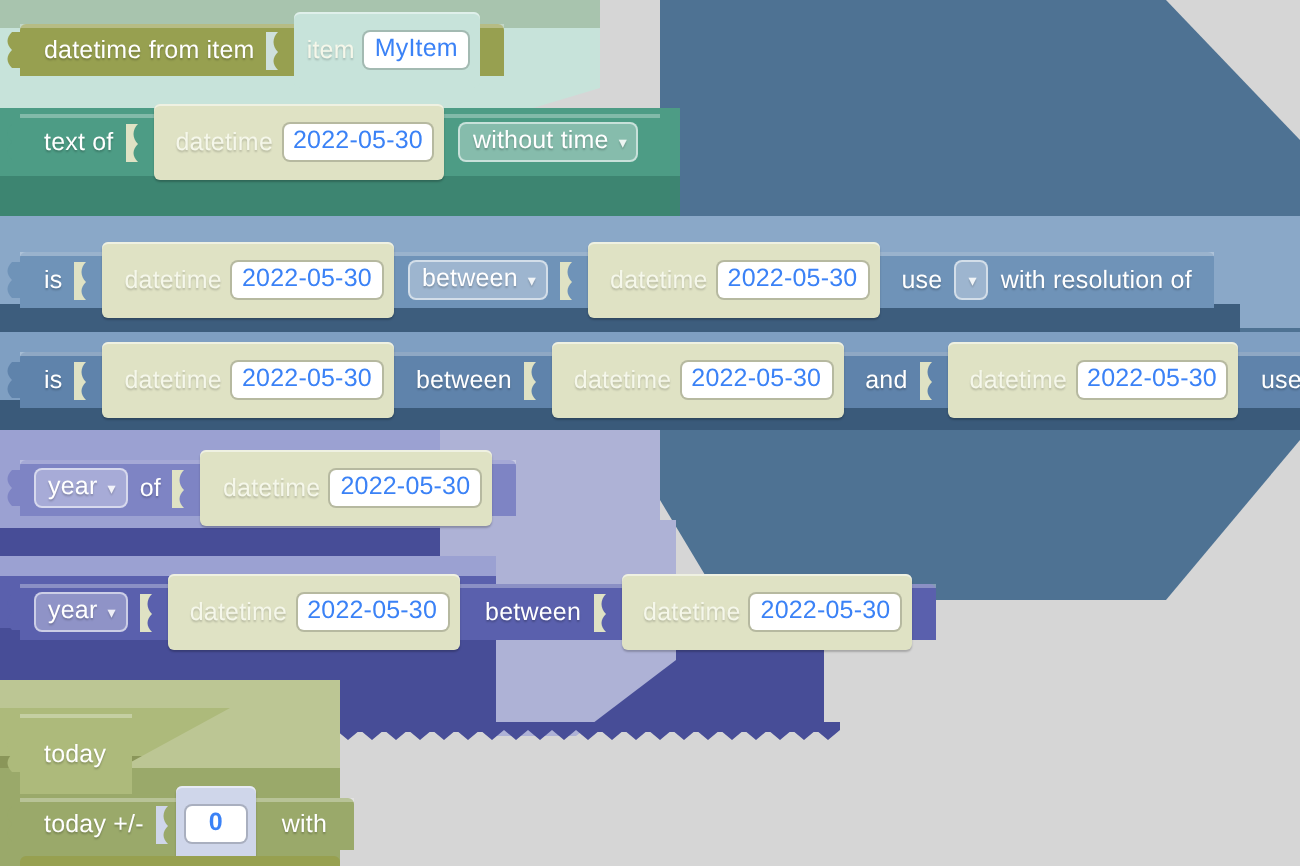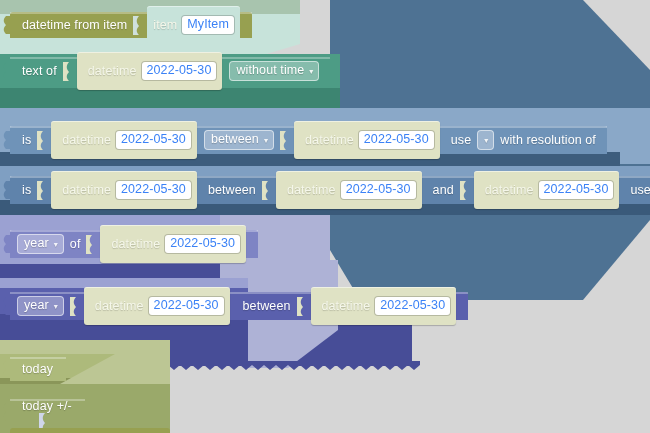--- a/index.html
+++ b/index.html
@@ -41,21 +41,21 @@
   .tab svg{display:block;}
 
   
   .c-olive   {background:#97a050;}
   .c-teal    {background:#4d9c85;}
   .c-steelb  {background:#6f93b8;}
   .c-steelb2 {background:#5f83ab;}
   .c-periw   {background:#7e84c4;}
   .c-periw2  {background:#5a60ad;}
   .c-sage    {background:#adba7b;}
-  .c-sage2   {background:#9aa96a;flex-direction:column;}
+  .c-sage2   {background:#9aa96a;}
 
   
   .sock{
     position:relative;display:flex;align-items:center;
     height:38px;border-radius:3px;
     padding:0 6px 0 11px;margin:0 4px;
     color:#ffffff;font-size:12.5px;white-space:nowrap;
   }
   .sock.pale{background:#dfe2c4;color:#f3f6e6;
              box-shadow:inset 0 1px 0 rgba(255,255,255,.5),0 1px 1px rgba(0,0,0,.22);}
@@ -314,21 +314,21 @@
         <path d="M0 0 H6 C3 3 3 7 6 10 C3 13 3 16 6 19 H0 Z" fill="#dfe2c4"></path>
       </svg>
       <div class="sock pale">
         <span class="lbl">datetime</span>
         <span class="field">2022-05-30</span>
       </div>
     </div>
   </div>
 
   <div class="stack" style="left:10px;top:357px;">
-    <div class="blk c-sage" style="height:24px;padding-right:10px;border-radius:3px 3px 0 0;">
+    <div class="blk c-sage" style="height:40px;padding-right:10px;border-radius:3px 3px 0 0;">
       <div class="sheen"></div>
       <div class="tab">
         <svg width="9" height="18" viewBox="0 0 9 18">
             <path d="M9 0 H4 C1 3 1 6 4 9 C1 12 1 15 4 18 H9 Z" fill="#adba7b"></path>
           </svg>
       </div>
       <span class="txt lead">today</span>
     </div>
   </div>
 

